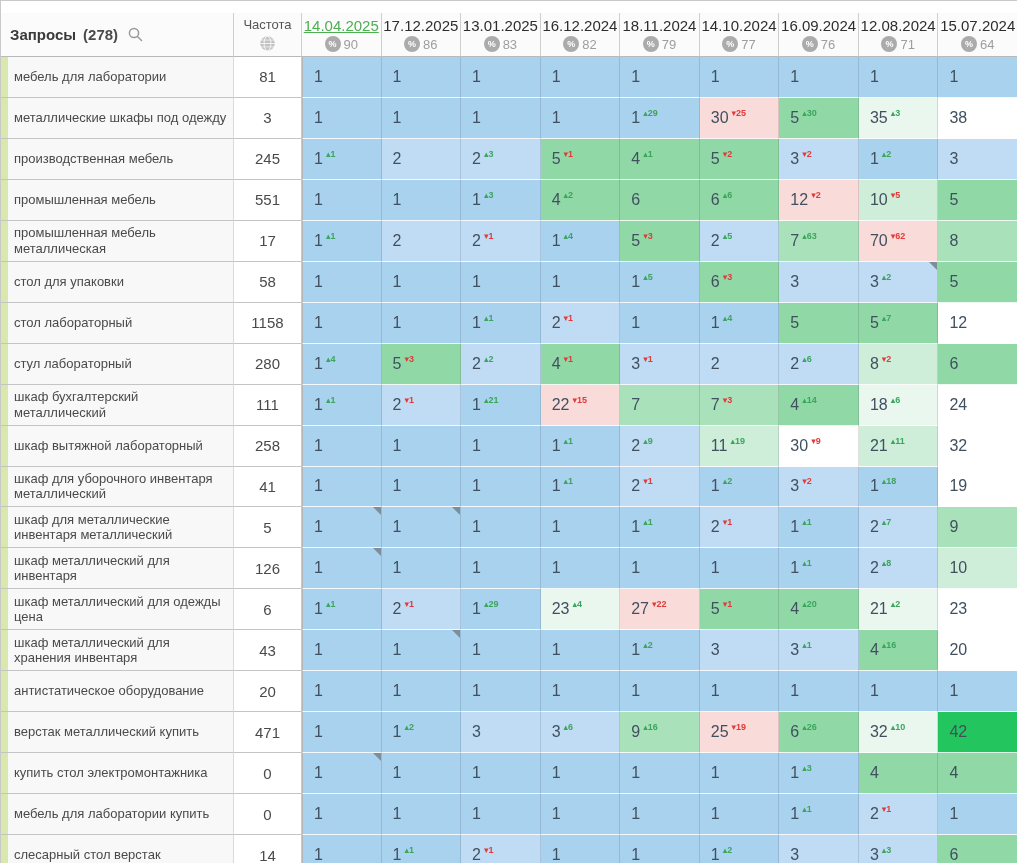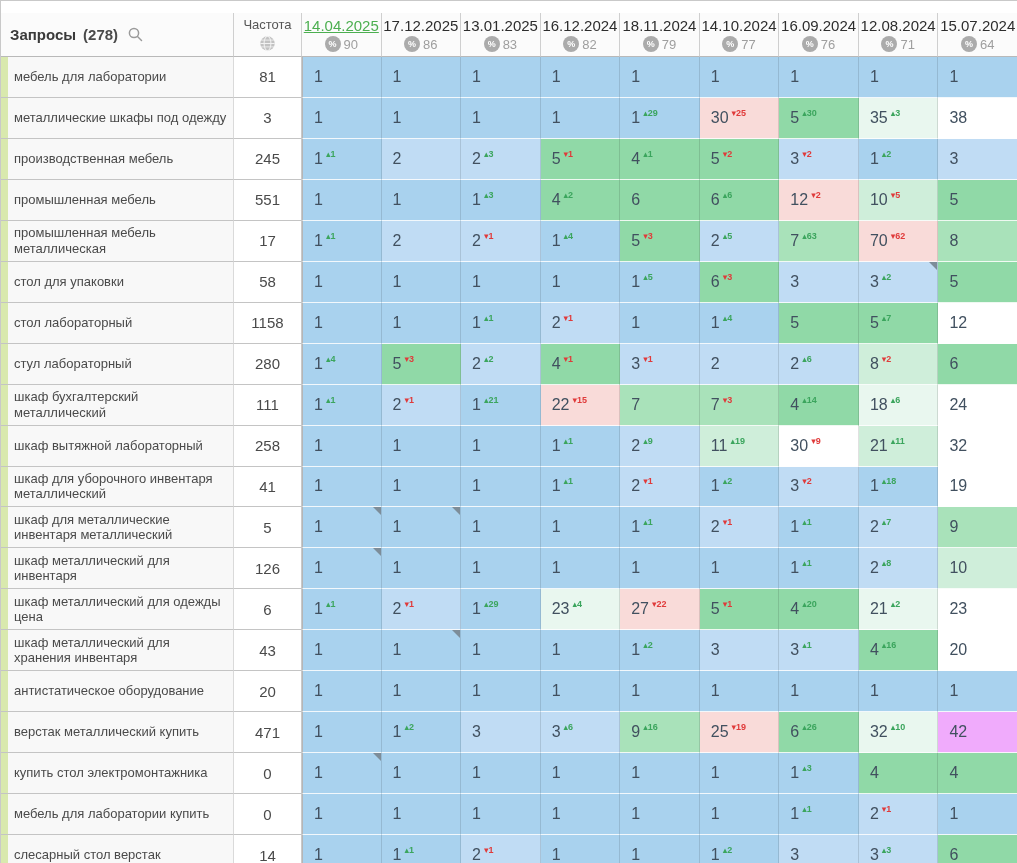--- a/index.html
+++ b/index.html
@@ -808,21 +808,21 @@
         <div class="delta dn">▾19</div>
       </div>
       <div class="pcell" style="background: rgb(144, 217, 167);">
         <div style="display: inline;">6</div>
         <div class="delta up">▴26</div>
       </div>
       <div class="pcell" style="background: rgb(233, 247, 239);">
         <div style="display: inline;">32</div>
         <div class="delta up">▴10</div>
       </div>
-      <div class="pcell" style="background: #f0abfc;">
+      <div class="pcell" style="background: #22c55e;">
         <div style="display: inline;">42</div>
       </div>
       <div class="strip"></div>
       <div class="qcell">
         <div>купить стол электромонтажника</div>
       </div>
       <div class="fcell">
         <div>0</div>
       </div>
       <div class="pcell first" style="background: rgb(169, 210, 238);">

